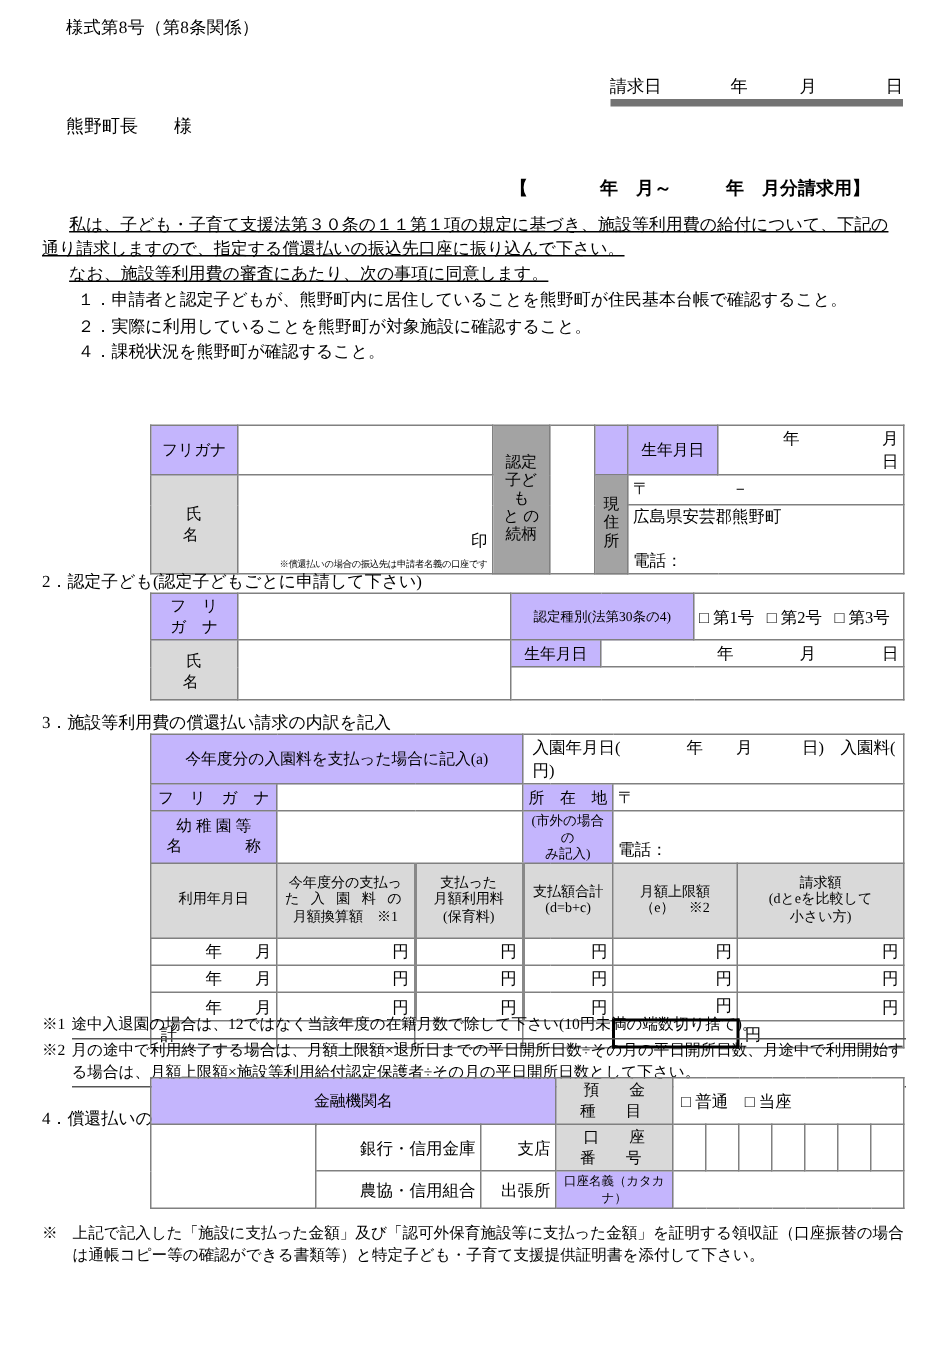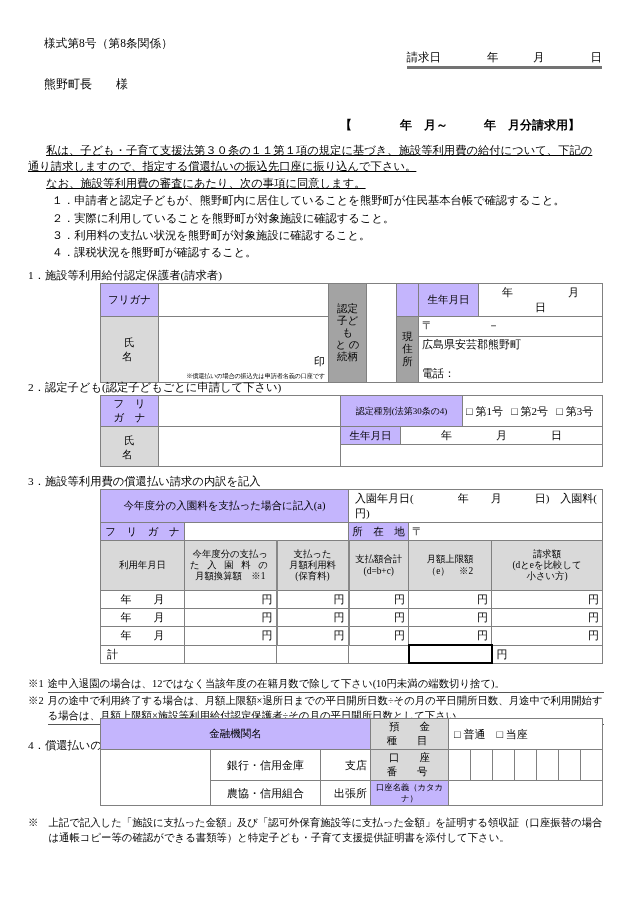--- a/index.html
+++ b/index.html
@@ -21,30 +21,30 @@
     width: 630px;
     height: 903px;
     padding: 0;
     box-sizing: border-box;
   }
 
   
   .form-no {
     position: absolute;
     left: 44px;
-    top: 36px;
+    top: 11px;
     font-size: 11.5px;
     letter-spacing: 0.2px;
   }
   .claim-date {
     position: absolute;
     right: 28px;
     top: 50px;
     font-size: 11.5px;
-    border-bottom: 3px solid #737373;
+    border-bottom: 5px solid #737373;
     padding-bottom: 1px;
     white-space: pre;
   }
   .addressee {
     position: absolute;
     left: 44px;
     top: 76px;
     font-size: 12px;
     white-space: pre;
   }
@@ -111,21 +111,21 @@
     text-align: center;
     font-size: 10.5px;
   }
   .lbl-sp {
     background: #d9d9d9;
     text-align: center;
     font-size: 10.5px;
     letter-spacing: 0.45em;
     text-indent: 0.45em;
   }
-  .ctr { text-align: center; font-family: Liberation Mono, monospace; }
+  .ctr { text-align: right; font-family: Liberation Mono, monospace; }
   .rgt { text-align: right; }
   .lft { text-align: left; }
   .blank { background: #ffffff; }
   .vert {
     background: #a3a3a3;
     text-align: center;
     font-size: 10.5px;
     line-height: 1.15;
   }
   .tiny {
@@ -203,25 +203,23 @@
   <div class="form-no">様式第8号（第8条関係）</div>
   <div class="claim-date">請求日　　　　年　　　月　　　　日</div>
   <div class="addressee">熊野町長　　様</div>
   <div class="period">【　　　　年　月～　　　年　月分請求用】</div>
 
   <div class="intro">
     <p class="p-indent">私は、子ども・子育て支援法第３０条の１１第１項の規定に基づき、施設等利用費の給付について、下記の通り請求しますので、指定する償還払いの振込先口座に振り込んで下さい。</p>
     <p class="p-indent">なお、施設等利用費の審査にあたり、次の事項に同意します。</p>
     <p class="note-line">１．申請者と認定子どもが、熊野町内に居住していることを熊野町が住民基本台帳で確認すること。</p>
     <p class="note-line">２．実際に利用していることを熊野町が対象施設に確認すること。</p>
-    <p class="note-line">３．利用料の支払い状況を熊野町が対象施設に確認すること。</p>
     <p class="note-line">４．課税状況を熊野町が確認すること。</p>
   </div>
 
-  <div class="sec-head" style="top:268px;">1．施設等利用給付認定保護者(請求者)</div>
 
   <table class="f" id="tbl1">
     <colgroup>
       <col style="width:58px">
         <col style="width:170px">
         <col style="width:38px">
       <col style="width:30px">
         <col style="width:22px">
         <col style="width:60px">
         <col style="width:124px">
@@ -313,20 +311,26 @@
       <td class="blank lft" colspan="4" style="padding-left:6px;">入園年月日(　　　　年　　月　　　日)　入園料(　　　　　　　　　　円)</td>
     </tr>
 
     <tr>
       <td class="lbl">フ　リ　ガ　ナ</td>
       <td class="blank" colspan="2"></td>
       <td class="lbl" colspan="2">所　在　地</td>
       <td class="blank lft" colspan="2" style="vertical-align:top;">〒</td>
     </tr>
 
+    <tr>
+      <td class="lbl" style="line-height:1.25;">幼 稚 園 等<br>名　　　　称</td>
+      <td class="blank" colspan="2" style="height:34px;"></td>
+      <td class="lbl small" colspan="2" style="line-height:1.2;">(市外の場合の<br>み記入)</td>
+      <td class="blank lft" colspan="2" style="vertical-align:bottom;">電話：</td>
+    </tr>
 
     <tr>
       <td class="hdr-cell" style="height:50px;">利用年月日</td>
       <td class="hdr-cell">今年度分の支払っ<br><span class="spread">た 入 園 料 の</span><br>月額換算額　※1</td>
       <td class="hdr-cell thick-l">支払った<br>月額利用料<br>(保育料)</td>
       <td class="hdr-cell thick-l" colspan="2">支払額合計<br>(d=b+c)</td>
       <td class="hdr-cell">月額上限額<br>（e）　※2</td>
       <td class="hdr-cell">請求額<br>(dとeを比較して<br>小さい方)</td>
     </tr>
 

